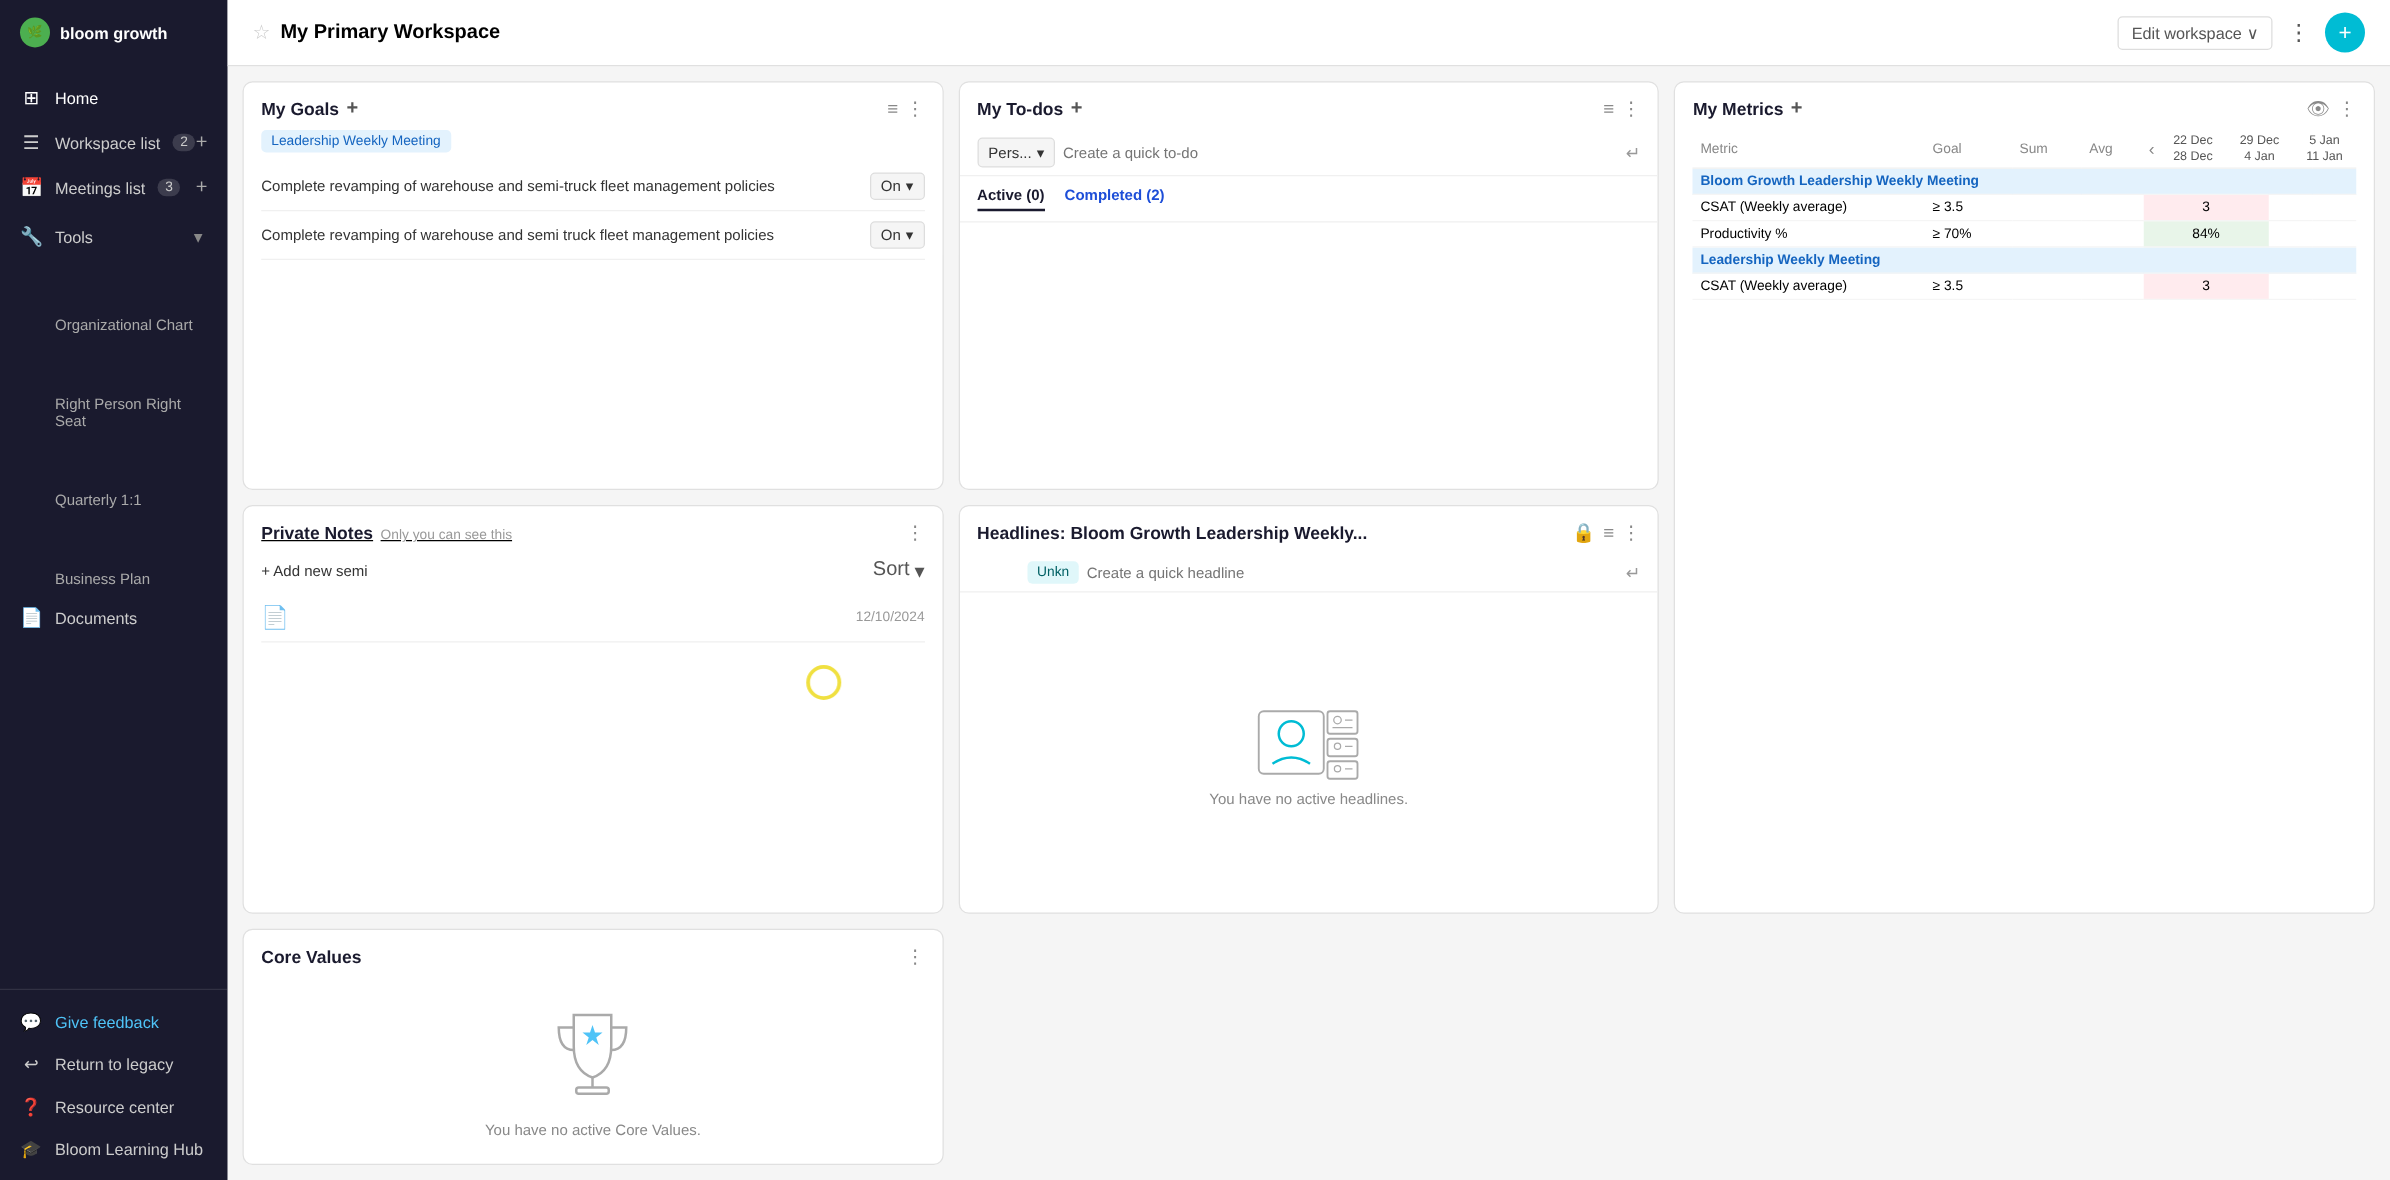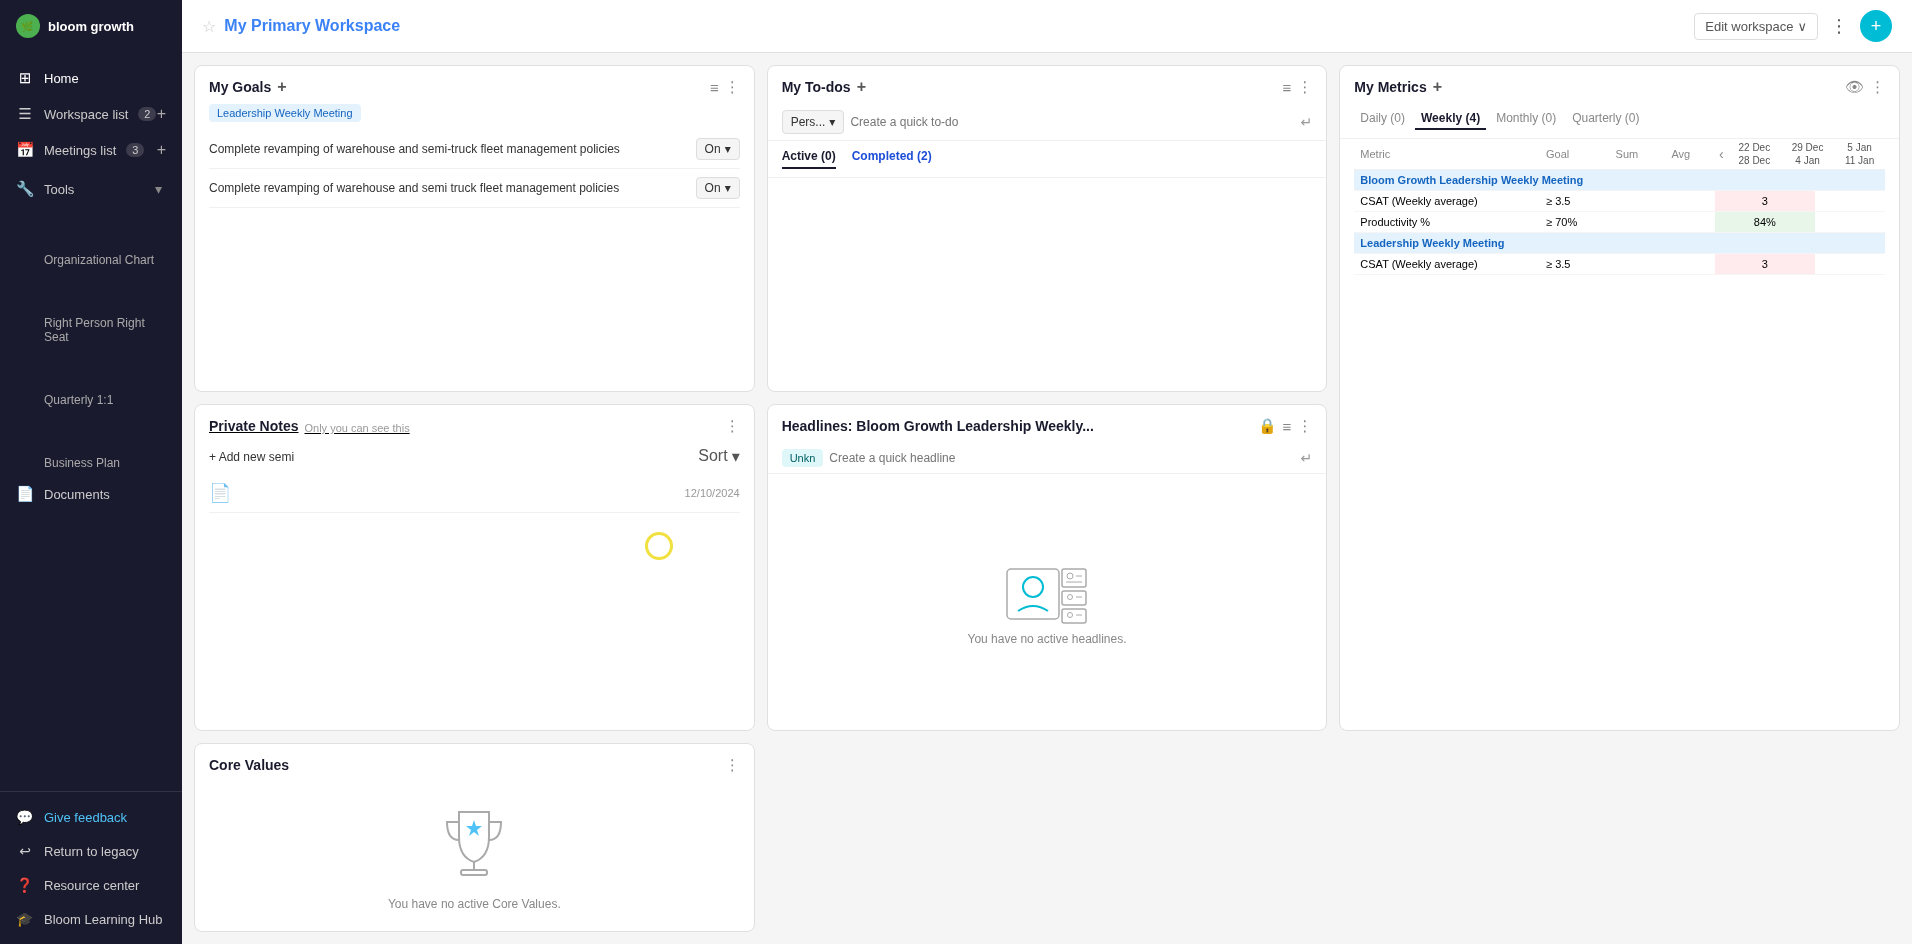--- a/index.html
+++ b/index.html
@@ -112,21 +112,21 @@
     .header {
       display: flex;
       align-items: center;
       justify-content: space-between;
       padding: 10px 20px;
       background: #fff;
       border-bottom: 1px solid #e0e0e0;
     }
     .header-left { display: flex; align-items: center; gap: 8px; }
     .star-icon { color: #ccc; font-size: 16px; cursor: pointer; }
-    .page-title { font-size: 16px; font-weight: 600; color: #3b82f6; }
+    .page-title { font-size: 16px; font-weight: 600; color: #000000; }
     .header-right { display: flex; align-items: center; gap: 12px; }
     .edit-workspace-btn {
       display: flex; align-items: center; gap: 4px;
       font-size: 13px; color: #555; cursor: pointer;
       border: 1px solid #ddd; border-radius: 4px; padding: 5px 10px;
       background: #fff;
     }
     .header-dots { font-size: 18px; color: #555; cursor: pointer; }
     .add-btn {
       width: 32px; height: 32px;
@@ -286,20 +286,21 @@
       padding: 6px 14px;
       border-bottom: 1px solid #f0f0f0;
     }
     .person-chip {
       background: #e0f7fa;
       color: #006064;
       border-radius: 4px;
       padding: 3px 8px;
       font-size: 11px;
       cursor: pointer;
+      margin-left: 40px;
     }
     .headline-input { flex: 1; border: none; outline: none; font-size: 12px; color: #999; background: transparent; }
 
     
     .metrics-tabs {
       display: flex; gap: 4px;
       padding: 4px 14px 8px;
       border-bottom: 1px solid #f0f0f0;
     }
     .metric-tab {
@@ -502,26 +503,20 @@
     <div class="card" style="grid-row: span 2;">
       <div class="card-header">
         <div class="card-title">
           <span>My Metrics</span>
           <span class="add-small">+</span>
         </div>
         <div class="card-actions">
           <span class="card-action-icon">👁</span>
           <span class="card-action-icon">⋮</span>
         </div>
-      </div>
-      <div class="metrics-tabs">
-        <div class="metric-tab">Daily (0)</div>
-        <div class="metric-tab active">Weekly (4)</div>
-        <div class="metric-tab">Monthly (0)</div>
-        <div class="metric-tab">Quarterly (0)</div>
       </div>
       <div class="card-body metrics-grid-area">
         <table class="metrics-table">
           <thead>
             <tr>
               <th style="width:35%">Metric</th>
               <th>Goal</th>
               <th>Sum</th>
               <th>Avg</th>
               <th colspan="3" style="padding:0; position:relative">

